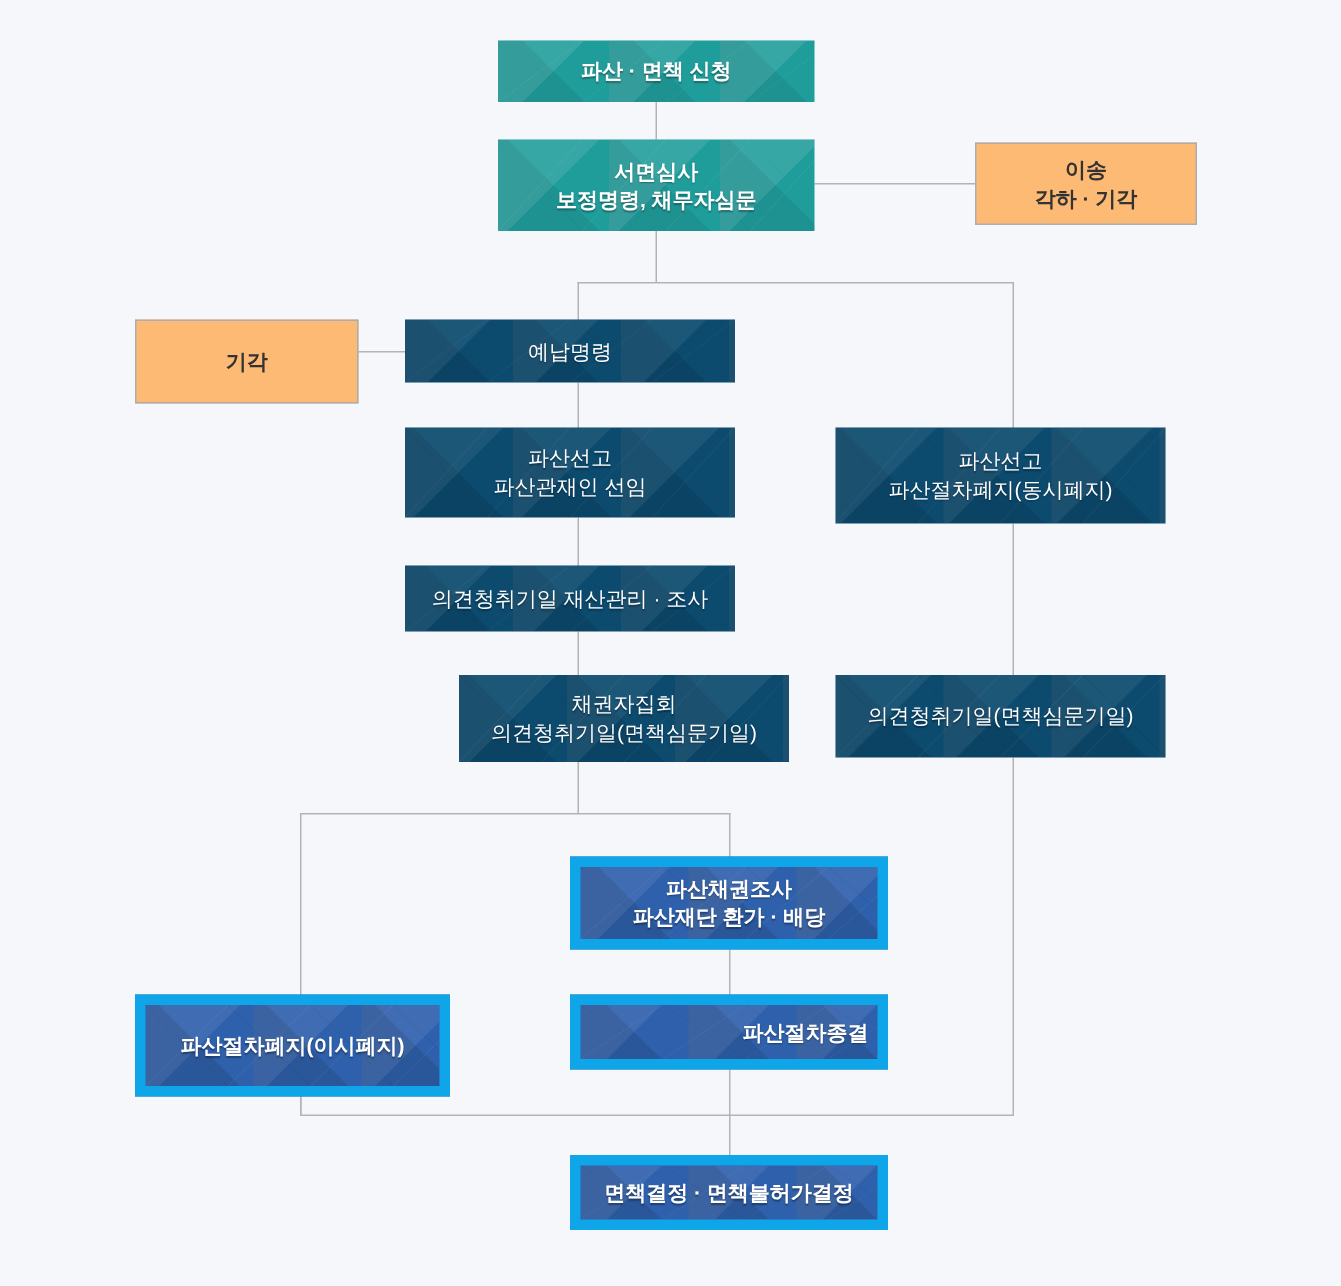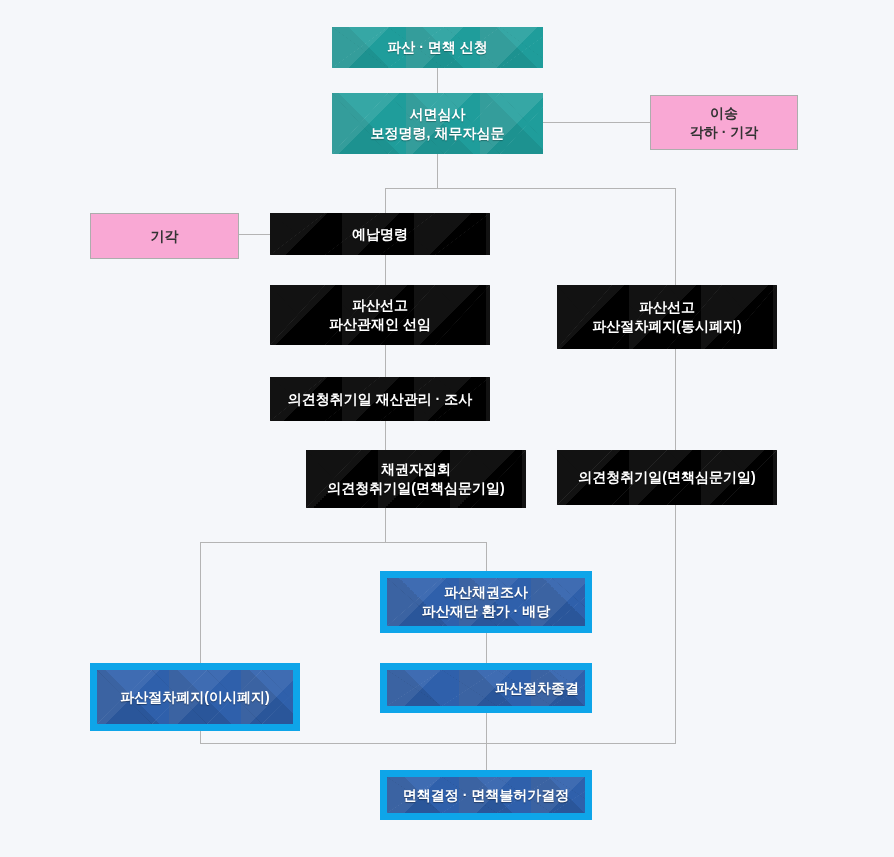--- a/index.html
+++ b/index.html
@@ -76,23 +76,23 @@
   }
   .teal::after {
     background-image:
       linear-gradient(to bottom right, transparent 49.6%, rgba(255,255,255,.09) 50%, transparent 50.4%),
       linear-gradient(to top right, transparent 49.6%, rgba(0,0,0,.05) 50%, transparent 50.4%);
     background-size: 56px 100%;
   }
 
   
   .navy {
-    background: #000000;
+    background: #0c4a6e;
     color: #ffffff;
-    font-weight: bold;
+    font-weight: normal;
     font-size: 14px;
     text-shadow: 0 1px 1px rgba(0,0,0,.35);
   }
   .navy::before {
     background:
       linear-gradient(135deg, rgba(255,255,255,.07) 0 50%, rgba(0,0,0,0) 50%),
       linear-gradient(45deg, rgba(0,0,0,.09) 0 50%, rgba(0,0,0,0) 50%);
     background-size: 72px 100%, 72px 100%;
   }
   .navy::after {
@@ -119,21 +119,21 @@
   }
   .blue::after {
     background-image:
       linear-gradient(to bottom right, transparent 49.5%, rgba(255,255,255,.08) 50%, transparent 50.5%),
       linear-gradient(to top right, transparent 49.5%, rgba(0,0,0,.08) 50%, transparent 50.5%);
     background-size: 55px 100%;
   }
 
   
   .gray {
-    background: #f9a8d4;
+    background: #fdba74;
     color: #333333;
     font-weight: bold;
     font-size: 14px;
     border: 1px solid #adadad;
   }
 </style>
 </head>
 <body>
 
 <div id="flow">
@@ -162,21 +162,21 @@
       <span class="label">파산 · 면책 신청</span>
     </div>
     <div class="node teal tex" style="left: 332px; top: 93px; width: 211px; height: 61px; text-align: center;">
       <span class="label">서면심사
 보정명령, 채무자심문</span>
     </div>
     <div class="node gray" style="left: 650px; top: 95px; width: 148px; height: 55px;">
       <span class="label">이송
 각하 · 기각</span>
     </div>
-    <div class="node gray" style="left: 90px; top: 213px; width: 149px; height: 46px;">
+    <div class="node gray" style="left: 90px; top: 213px; width: 149px; height: 56px;">
       <span class="label">기각</span>
     </div>
     <div class="node navy tex" style="left: 270px; top: 213px; width: 220px; height: 42px;">
       <span class="label">예납명령</span>
     </div>
     <div class="node navy tex" style="left: 270px; top: 285px; width: 220px; height: 60px;">
       <span class="label">파산선고
 파산관재인 선임</span>
     </div>
     <div class="node navy tex" style="left: 557px; top: 285px; width: 220px; height: 64px;">

